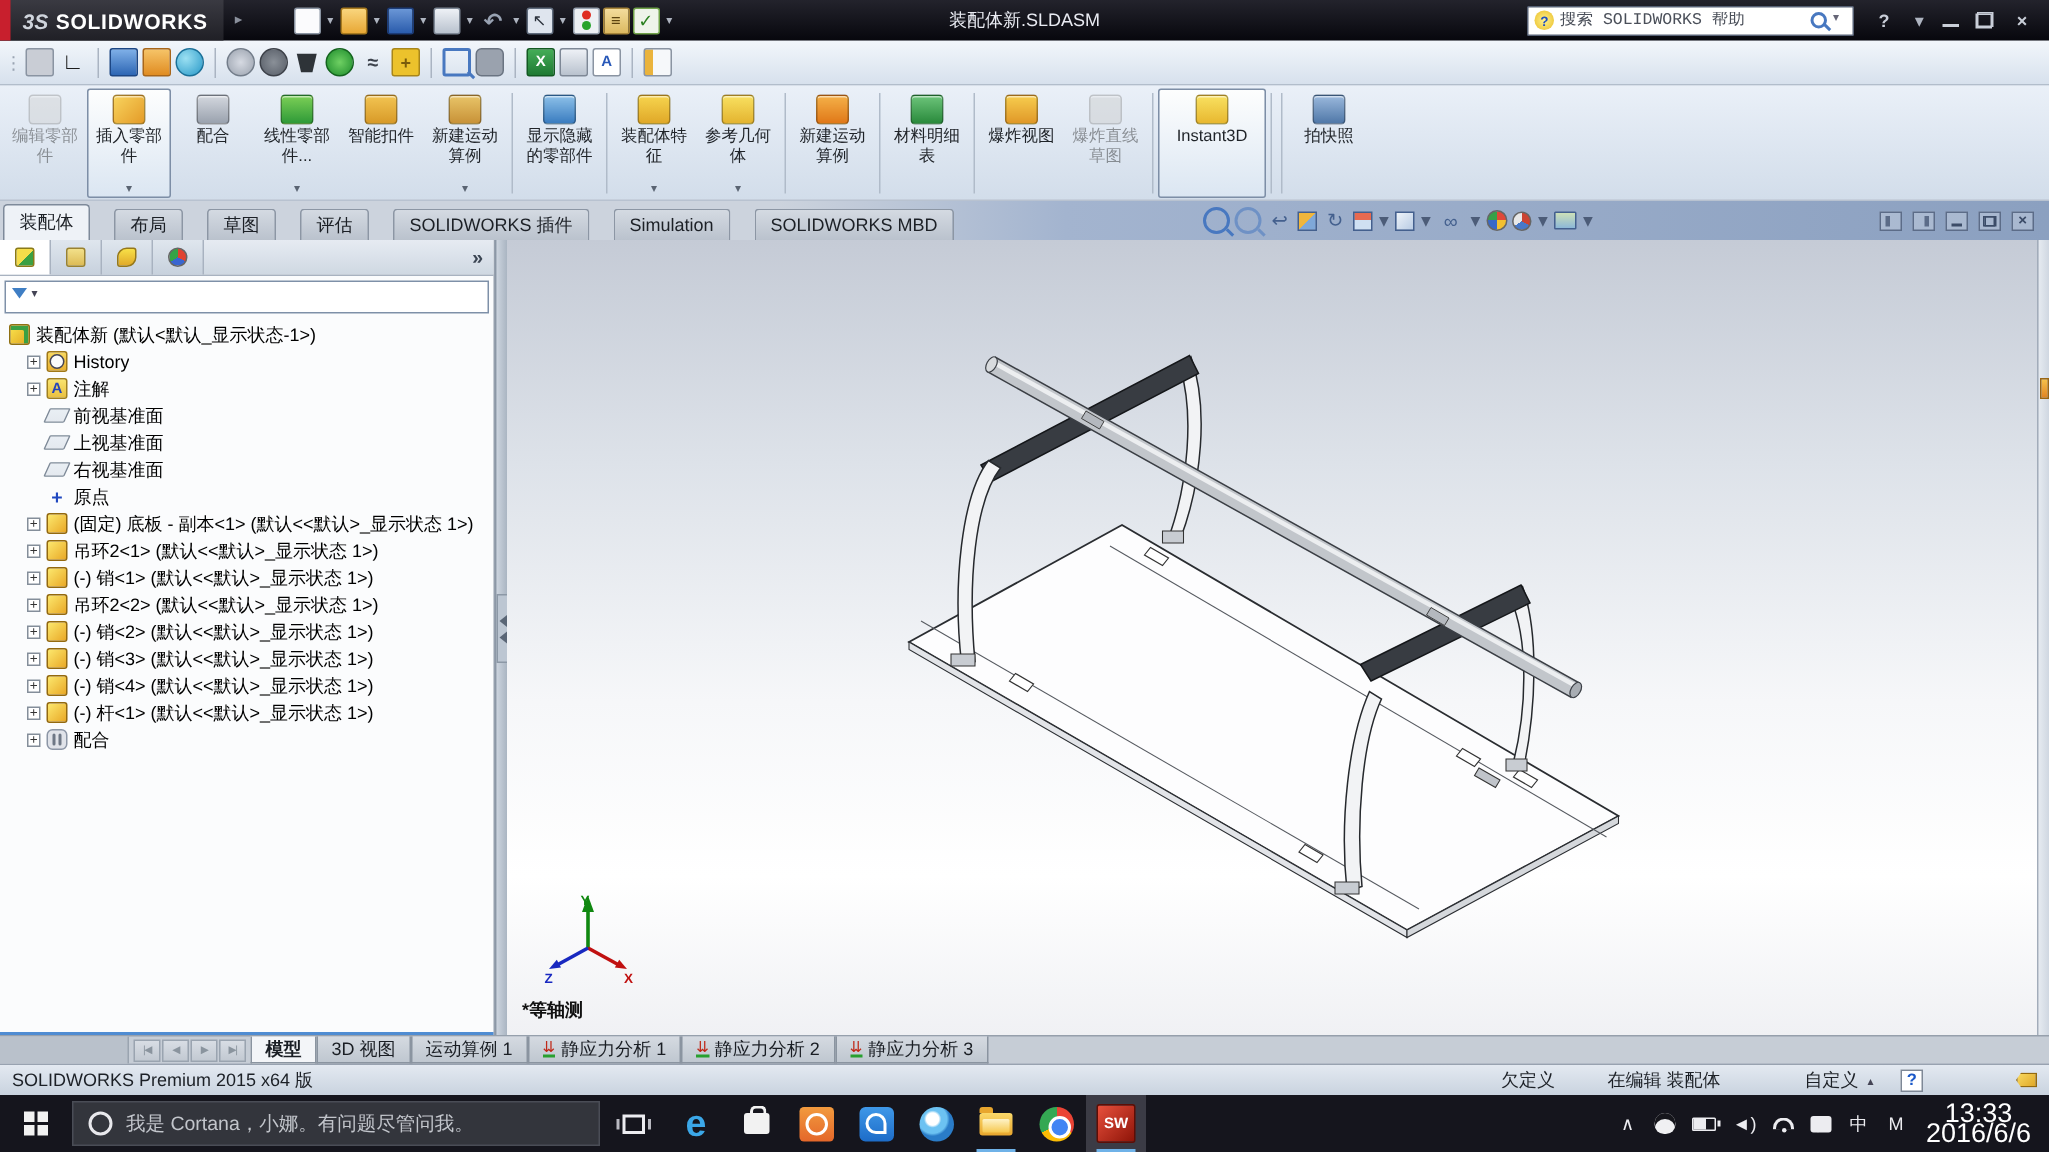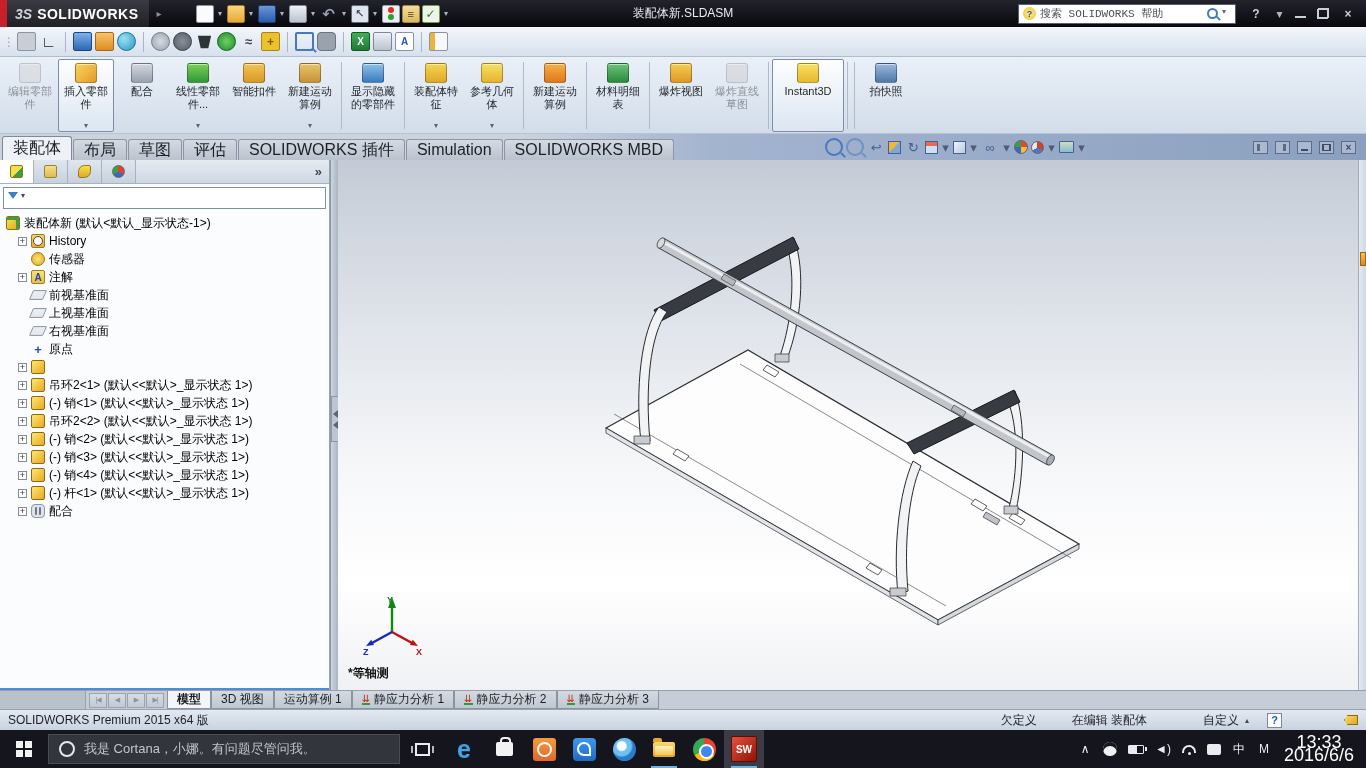--- a/index.html
+++ b/index.html
@@ -72,21 +72,21 @@
 .rbtn.disabled{opacity:.45;filter:grayscale(.9)}
 .ricon{width:22px;height:20px;border-radius:3px;border:1px solid rgba(0,0,0,.3);box-shadow:inset 0 1px 0 rgba(255,255,255,.55);margin-bottom:2px;flex:none}
 .rlabel{display:block;width:48px;font-size:11px;line-height:13px;text-align:center;color:#1f2328;word-break:break-all}
 .rbtn.wide .rlabel{width:64px}
 .rcaret{color:#5a6472;font-size:8px;margin-top:auto;padding-top:1px}
 .rsep{width:1px;background:#b0bbc9;margin:3px 3px;flex:none}
 
 
 .tabrow{height:26px;display:flex;align-items:flex-end;background:linear-gradient(90deg,#ccd3dd 0 38%,#a3b4cf 52%,#8ba0c0 100%);position:relative}
 .ctabs{display:flex;align-items:flex-end;padding-left:2px}
-.ctab{height:21px;display:flex;align-items:center;padding:0 10px;font-size:16px;color:#1c2026;background:linear-gradient(#d4dae2,#bac2cd);border:1px solid #8c96a4;border-bottom:none;border-radius:3px 3px 0 0;margin-right:1px;white-space:nowrap}
+.ctab{height:21px;display:flex;align-items:center;padding:0 10px;font-size:12px;color:#1c2026;background:linear-gradient(#d4dae2,#bac2cd);border:1px solid #8c96a4;border-bottom:none;border-radius:3px 3px 0 0;margin-right:16px;white-space:nowrap}
 .ctab.active{height:24px;background:#eef2f7;border-color:#7e8a9a}
 .tabfill{flex:1;height:100%;display:flex;align-items:center}
 .headsup{display:flex;align-items:center;gap:3px;margin-left:150px}
 .hicon{width:18px;height:18px;display:inline-flex;align-items:center;justify-content:center;color:#44608e;font-size:13px;flex:none}
 .headsup .caret{color:#4c5c78}
 .hi-section{width:13px;height:13px;border:1px solid #44608e;background:linear-gradient(135deg,#f0b63c 0 50%,#7fa8d8 50%)}
 .hi-cube{width:13px;height:13px;border:1px solid #44608e;background:linear-gradient(#e86a50 0 40%,#cfe0f2 40%)}
 .hi-cube2{width:13px;height:13px;border:1px solid #44608e;background:linear-gradient(135deg,#eef3f9,#b9cce4)}
 .hi-ball{width:14px;height:14px;border-radius:50%;background:conic-gradient(#e04838 0 25%,#f2c030 0 50%,#3868c8 0 75%,#38a048 0);border:1px solid #666}
 .hi-ball2{width:13px;height:13px;border-radius:50%;background:conic-gradient(#cc4433 0 33%,#4878c8 0 66%,#e8e8e8 0);border:1px solid #666}
@@ -421,25 +421,20 @@
           <span class="trow rootrow">
             <span class="ti ti-assembly"></span>
             <span class="tlabel">装配体新  (默认&lt;默认_显示状态-1&gt;)</span>
           </span>
           <span class="trow">
             <span class="exp">+</span>
             <span class="ti ti-history"></span>
             <span class="tlabel">History</span>
           </span>
           <span class="trow">
-            <span class="expsp"></span>
-            <span class="ti ti-sensors"></span>
-            <span class="tlabel">传感器</span>
-          </span>
-          <span class="trow">
             <span class="exp">+</span>
             <span class="ti ti-annotations">A</span>
             <span class="tlabel">注解</span>
           </span>
           <span class="trow">
             <span class="expsp"></span>
             <span class="ti ti-plane"></span>
             <span class="tlabel">前视基准面</span>
           </span>
           <span class="trow">
@@ -453,20 +448,21 @@
             <span class="tlabel">右视基准面</span>
           </span>
           <span class="trow">
             <span class="expsp"></span>
             <span class="ti ti-origin">+</span>
             <span class="tlabel">原点</span>
           </span>
           <span class="trow">
             <span class="exp">+</span>
             <span class="ti ti-part"></span>
+            <span class="tlabel">(固定) 底板 - 副本&lt;1&gt; (默认&lt;&lt;默认&gt;_显示状态 1&gt;)</span>
           </span>
           <span class="trow">
             <span class="exp">+</span>
             <span class="ti ti-part"></span>
             <span class="tlabel">吊环2&lt;1&gt; (默认&lt;&lt;默认&gt;_显示状态 1&gt;)</span>
           </span>
           <span class="trow">
             <span class="exp">+</span>
             <span class="ti ti-part"></span>
             <span class="tlabel">(-) 销&lt;1&gt; (默认&lt;&lt;默认&gt;_显示状态 1&gt;)</span>

